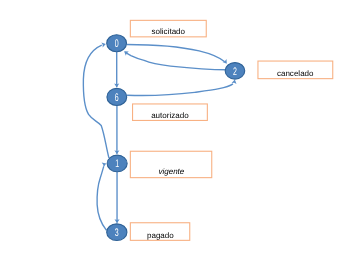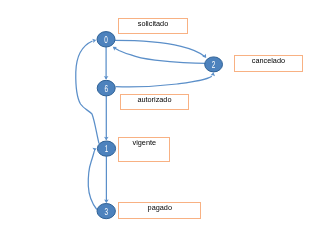--- a/index.html
+++ b/index.html
@@ -1,20 +1,20 @@
 <!DOCTYPE html>
 <html><head>
 <meta charset="utf-8">
 <style>
   html,body{margin:0;padding:0;background:#ffffff;}
   body{width:320px;height:241px;overflow:hidden;font-family:"Liberation Sans",sans-serif;}
   #stage{position:relative;width:320px;height:241px;background:#fff;}
   svg.diagram{position:absolute;left:0;top:0;width:320px;height:241px;}
   .nodelabel{fill:#ffffff;-webkit-font-smoothing:antialiased;text-rendering:geometricPrecision;font-family:"Liberation Sans",sans-serif;font-size:10px;text-anchor:middle;}
-  .labelbox{position:absolute;box-sizing:border-box;border:1px solid #f8b183;background:#ffffff;display:flex;align-items:flex-start;justify-content:center;text-align:center;}
+  .labelbox{position:absolute;box-sizing:border-box;border:1px solid #f8b183;background:#ffffff;display:flex;align-items:flex-end;justify-content:center;text-align:center;}
   .labeltext{-webkit-font-smoothing:antialiased;font-family:"Liberation Sans",sans-serif;font-size:7.3px;color:#000;line-height:9.2px;}
 </style>
 </head>
 <body>
 
 <div id="stage">
   <svg class="diagram" viewBox="0 0 320 241">
     <g>
         <g>
           <path d="M106.1,47 L106.1,79" fill="none" stroke="#5b8fc9" stroke-width="1.25"></path>
@@ -75,20 +75,20 @@
   <div>
       <div class="labelbox" style="left: 118.3px; top: 17.9px; width: 69.4px; height: 16px; border-color: rgb(248, 177, 131);">
         <div class="labeltext"><span>solicitado</span></div>
       </div>
       <div class="labelbox" style="left: 234px; top: 55.3px; width: 68.8px; height: 17px; border-color: rgb(248, 177, 131);">
         <div class="labeltext"><span>cancelado</span></div>
       </div>
       <div class="labelbox" style="left: 120px; top: 93.9px; width: 68.9px; height: 16.2px; border-color: rgb(248, 177, 131);">
         <div class="labeltext"><span>autorizado</span></div>
       </div>
-      <div class="labelbox" style="left: 118.3px; top: 136.5px; width: 52px; height: 25.2px; border-color: rgb(248, 177, 131);">
+      <div class="labelbox" style="left: 118.3px; top: 136.5px; width: 75px; height: 25.2px; border-color: rgb(248, 177, 131); font-style: italic;">
         <div class="labeltext"><span>vigente</span><br></div>
       </div>
-      <div class="labelbox" style="left: 118.3px; top: 202.1px; width: 83px; height: 16.7px; border-color: rgb(248, 177, 131);">
+      <div class="labelbox" style="left: 118.3px; top: 202.1px; width: 55px; height: 16.7px; border-color: rgb(248, 177, 131);">
         <div class="labeltext"><span>pagado</span></div>
       </div>
     </div>
 </div>
 
 </body></html>

